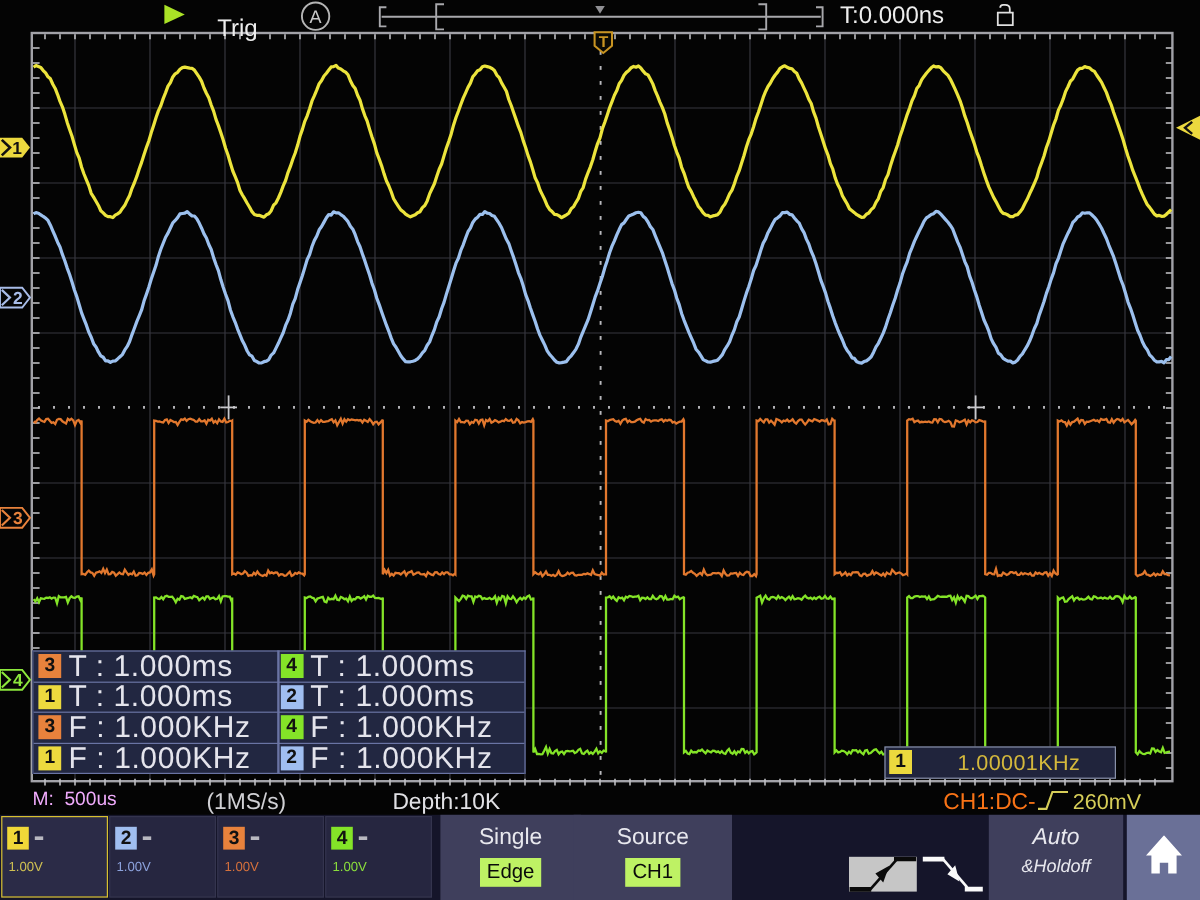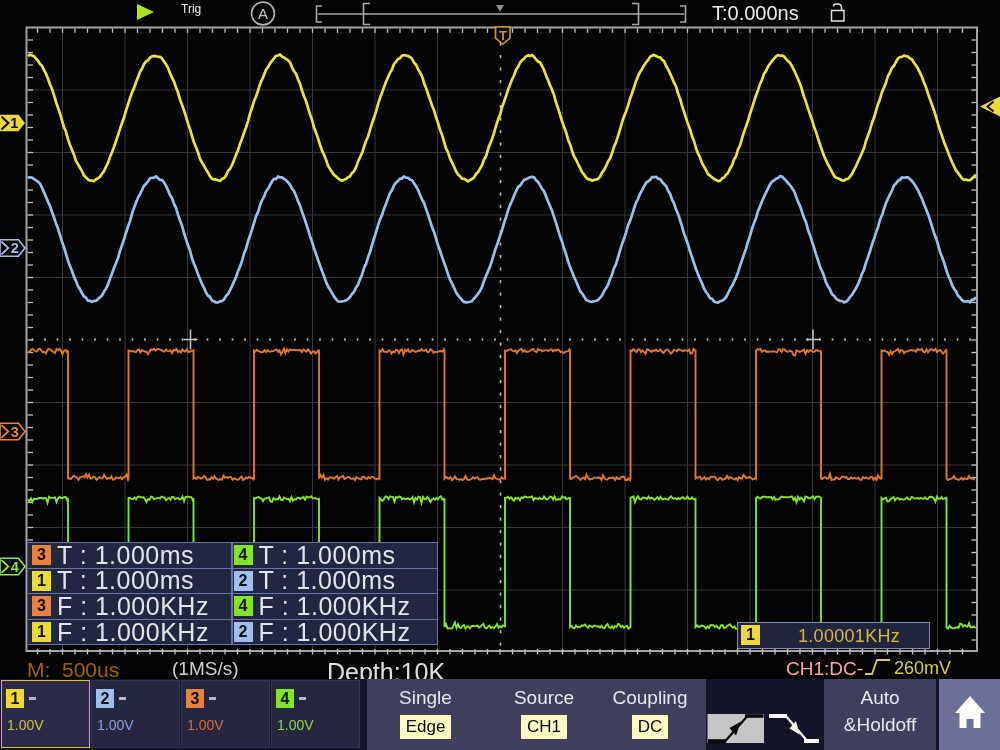--- a/index.html
+++ b/index.html
@@ -5,24 +5,24 @@
 .abs{position:absolute;}
 .bdg{display:inline-block;width:19px;height:20px;text-align:center;font-weight:bold;font-size:16px;line-height:20px;vertical-align:middle;}
 .mrow{display:flex;height:24.6px;border-bottom:1.5px solid #6a74a4;}
 .mcell{width:50%;display:flex;align-items:center;}
 .mcell .bdg{margin-left:4px;}
 .mcell:nth-child(2) .bdg{margin-left:1px;}
 .mtxt{color:#e4e4ec;font-size:25px;margin-left:6px;letter-spacing:0.5px;}
 .chbox{position:absolute;top:1px;width:87px;height:66px;background:#262640;border:1px solid #34344e;}
 .chbox .bdg{position:absolute;left:4px;top:8px;width:18px;height:19px;line-height:19px;}
 .chbox .dash{position:absolute;left:27px;top:16px;width:7px;height:2.5px;background:#b8b8c0;}
-.chbox .val{position:absolute;left:5px;top:36px;font-size:14px;}
+.chbox .val{position:absolute;left:5px;top:36px;font-size:11px;}
 .msec{position:absolute;top:0;height:71px;background:#3f3f5c;color:#e8e8ee;text-align:center;}
 .msec .t1{margin-top:8px;font-size:19px;}
-.gbtn{display:inline-block;background:#fef9c3;color:#0a0a0a;font-size:17px;padding:2px 6px;margin-top:6px;}
+.gbtn{display:inline-block;background:#bef264;color:#0a0a0a;font-size:17px;padding:2px 6px;margin-top:6px;}
 </style></head><body>
 <div id="scr">
 <svg width="1000" height="750" viewBox="0 0 1000 750" style="position:absolute;left:0;top:0;font-family:'Liberation Sans',sans-serif">
 <g stroke="#37373f" stroke-width="1">
         <line x1="62.5" y1="28.5" x2="62.5" y2="650.5"></line>
         <line x1="125.0" y1="28.5" x2="125.0" y2="650.5"></line>
         <line x1="187.5" y1="28.5" x2="187.5" y2="650.5"></line>
         <line x1="250.0" y1="28.5" x2="250.0" y2="650.5"></line>
         <line x1="312.5" y1="28.5" x2="312.5" y2="650.5"></line>
         <line x1="375.0" y1="28.5" x2="375.0" y2="650.5"></line>
@@ -444,38 +444,38 @@
       <path d="M1.5,425.05 L8.3,431.50 L1.5,437.95" fill="none" stroke="#e8823c" stroke-width="1.8"></path>
       <text x="14.8" y="436.70" font-size="14.5" font-weight="bold" fill="#e8823c" text-anchor="middle">3</text>
       <path d="M0,558.25 L18.5,558.25 L25,566.50 L18.5,574.75 L0,574.75 Z" fill="#050505" stroke="#8ce83c" stroke-width="1.6"></path>
       <path d="M1.5,560.05 L8.3,566.50 L1.5,572.95" fill="none" stroke="#8ce83c" stroke-width="1.8"></path>
       <text x="14.8" y="571.70" font-size="14.5" font-weight="bold" fill="#8ce83c" text-anchor="middle">4</text>
 <path d="M980,106.5 L1000,96.5 L1000,116.5 Z" fill="#ecd93e"></path>
       <path d="M993.5,101.5 L987.5,106.5 L993.5,111.5" fill="none" stroke="#111" stroke-width="2"></path>
 </svg>
 
 <div class="abs" style="left:137px;top:4px;width:0;height:0;border-left:17px solid #aae226;border-top:8.5px solid transparent;border-bottom:8.5px solid transparent"></div>
-<div class="abs" style="left:181px;top:2px;color:#ededed;font-size:12px;">Trig</div>
+<div class="abs" style="left:181px;top:13px;color:#ededed;font-size:20px;">Trig</div>
 <svg class="abs" width="1000" height="27" viewBox="0 0 1000 27" style="left:0;top:0">
  <circle cx="263" cy="13.5" r="11.4" fill="none" stroke="#b4b4b4" stroke-width="1.6"></circle>
  <text x="263" y="19" font-size="15" fill="#c8c8c8" text-anchor="middle" font-family="Liberation Sans">A</text>
  <g stroke="#a8a8ac" stroke-width="1.6" fill="none">
   <path d="M322,6 L316.5,6 L316.5,22 L322,22"></path>
   <path d="M680,6 L685.5,6 L685.5,22 L680,22"></path>
   <path d="M370,3.5 L363.5,3.5 L363.5,24.5 L370,24.5"></path>
   <path d="M632,3.5 L638.5,3.5 L638.5,24.5 L632,24.5"></path>
   <line x1="318" y1="14" x2="684" y2="14"></line>
  </g>
  <path d="M496,5 L504,5 L500,11.5 Z" fill="#909094"></path>
  <g stroke="#e0e0e0" stroke-width="1.5" fill="none">
   <path d="M831.5,10.5 L844,10.5 L844,21 L831.5,21 Z"></path>
   <path d="M841.5,10 L841.5,7.5 Q841.5,4 837.5,4 L836,4 Q833.5,4 833.5,6.5"></path>
  </g>
 </svg>
-<div class="abs" style="left:700px;top:2px;color:#ededed;font-size:20px;margin-left:12px;">T:0.000ns</div>
+<div class="abs" style="left:700px;top:2px;color:#ededed;font-size:20px;">T:0.000ns</div>
 
 <div class="abs" style="left:27px;top:542px;width:409px;background:rgb(34,39,65);border-top:1.5px solid #6a74a4;border-right:1.5px solid #6a74a4;border-left:1px solid #4a5480;">
 <div class="mrow">
         <div class="mcell">
           <span class="bdg" style="background:#e8823c;color:#111">3</span>
           <span class="mtxt">T : 1.000ms</span>
         </div>
         <div class="mcell">
           <span class="bdg" style="background:#84e428;color:#111">4</span>
           <span class="mtxt">T : 1.000ms</span>
@@ -512,24 +512,24 @@
         </div>
       </div>
 </div>
 <div class="abs" style="left:231px;top:542px;width:1.5px;height:103px;background:#6a74a4;"></div>
 
 <div class="abs" style="left:737px;top:622px;width:191px;height:25px;background:#20243c;border:1px solid #8890a8;">
   <span class="bdg" style="background:#ecd93e;color:#111;position:absolute;left:3px;top:2px;">1</span>
   <span style="position:absolute;left:60px;top:3px;color:#d4b83c;font-size:18px;letter-spacing:0.3px;">1.00001KHz</span>
 </div>
 
-<div class="abs" style="left:27px;top:658px;color:#a16207;font-size:21px;">M:&nbsp; 500us</div>
+<div class="abs" style="left:27px;top:658px;color:#f0abfc;font-size:16px;">M:&nbsp; 500us</div>
 <div class="abs" style="left:172px;top:658px;color:#d0d0d4;font-size:19px;">(1MS/s)</div>
-<div class="abs" style="left:327px;top:658px;color:#e0e0e4;font-size:25px;">Depth:10K</div>
-<div class="abs" style="left:786px;top:658px;color:#fca5a5;font-size:19px;">CH1:DC-</div>
+<div class="abs" style="left:327px;top:658px;color:#e0e0e4;font-size:19px;">Depth:10K</div>
+<div class="abs" style="left:786px;top:658px;color:#f97316;font-size:19px;">CH1:DC-</div>
 <svg class="abs" width="34" height="22" viewBox="0 0 34 22" style="left:862px;top:656px">
  <path d="M3,18 L10,18 L15,4 L28,4" fill="none" stroke="#d6cd58" stroke-width="1.8"></path>
 </svg>
 <div class="abs" style="left:894px;top:658px;color:#d6cd58;font-size:18px;">260mV</div>
 
 <div class="abs" style="left:0;top:679px;width:1000px;height:71px;background:#15152a;">
   <div class="chbox" style="left:1px;background:#2b2b47;border:1.5px solid #d8c030;">
     <span class="bdg" style="background:#f0d838;color:#111">1</span>
         <div class="dash"></div>
         <div class="val" style="color:#cfc052">1.00V</div>
@@ -544,38 +544,37 @@
         <div class="dash"></div>
         <div class="val" style="color:#d4703c">1.00V</div>
   </div>
   <div class="chbox" style="left:271px;">
     <span class="bdg" style="background:#84e428;color:#111">4</span>
         <div class="dash"></div>
         <div class="val" style="color:#8ade3c">1.00V</div>
   </div>
   <div class="msec" style="left:367px;width:117px;"><div class="t1">Single</div><div class="gbtn">Edge</div></div>
   <div class="msec" style="left:478px;width:132px;"><div class="t1">Source</div><div class="gbtn">CH1</div></div>
-  <div class="msec" style="left:594px;width:112px;"><div class="t1">Coupling</div><div class="gbtn">DC</div></div>
   <svg class="abs" width="113" height="33" viewBox="0 0 113 33" style="left:707px;top:33px">
       <rect x="0.5" y="2" width="56.5" height="29" fill="#c6c6c6"></rect>
       <g stroke="#0a0a0a" fill="none">
         <path d="M1,29.2 L19,29.2" stroke-width="4"></path>
         <path d="M17.5,30 L40,4.5" stroke-width="2.2"></path>
         <path d="M38,4 L56.5,4" stroke-width="3.6"></path>
       </g>
       <polygon points="34,9.5 22.5,16 29,23.5" fill="#0a0a0a"></polygon>
       <g stroke="#fafafa" fill="none">
         <path d="M62,4 L80,4" stroke-width="4"></path>
         <path d="M78.5,3.5 L99,27.5" stroke-width="2.2"></path>
         <path d="M97,29 L112,29" stroke-width="4"></path>
       </g>
       <polygon points="92.5,22.5 82.5,16.5 89,9" fill="#fafafa"></polygon>
   </svg>
-  <div class="msec" style="left:824px;width:112px;">
+  <div class="msec" style="left:824px;width:112px;font-style:italic;">
         <div class="t1">Auto</div>
-        <div style="font-size:19px;margin-top:5px;text-align:center;">&amp;Holdoff</div>
+        <div style="font-size:15px;margin-top:5px;text-align:center;">&amp;Holdoff</div>
       </div>
   <div class="msec" style="left:939px;width:61px;background:#6a7097;">
     <svg width="34" height="36" viewBox="0 0 34 36" style="margin-top:17px">
       <path d="M17,0 L2,17 L6.5,17 L6.5,32 L13.5,32 L13.5,23 L20.5,23 L20.5,32 L27.5,32 L27.5,17 L32,17 Z" fill="#fff"></path>
     </svg>
   </div>
 </div>
 </div>
 </body></html>

